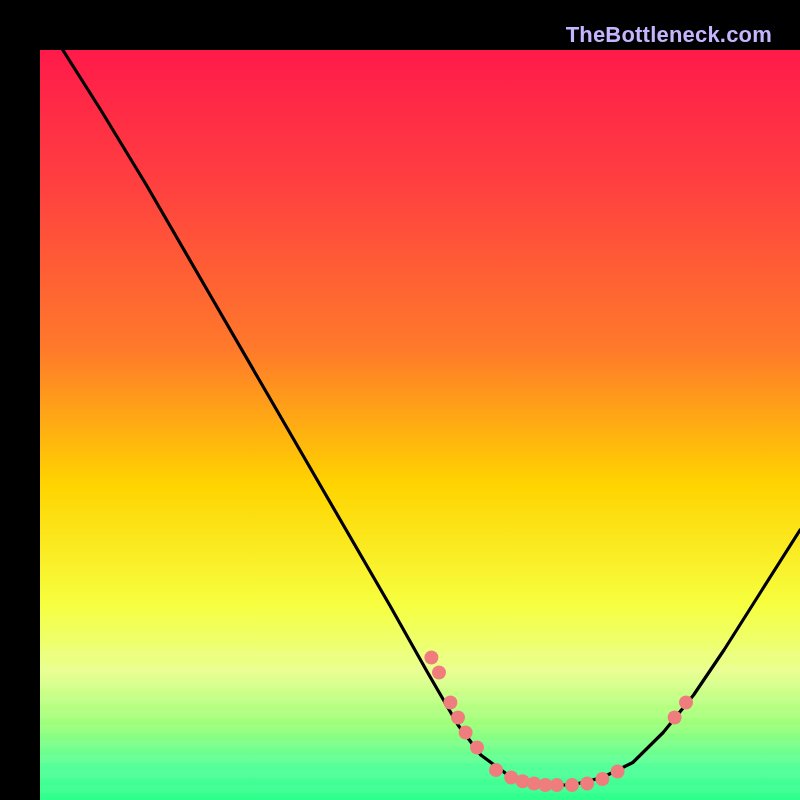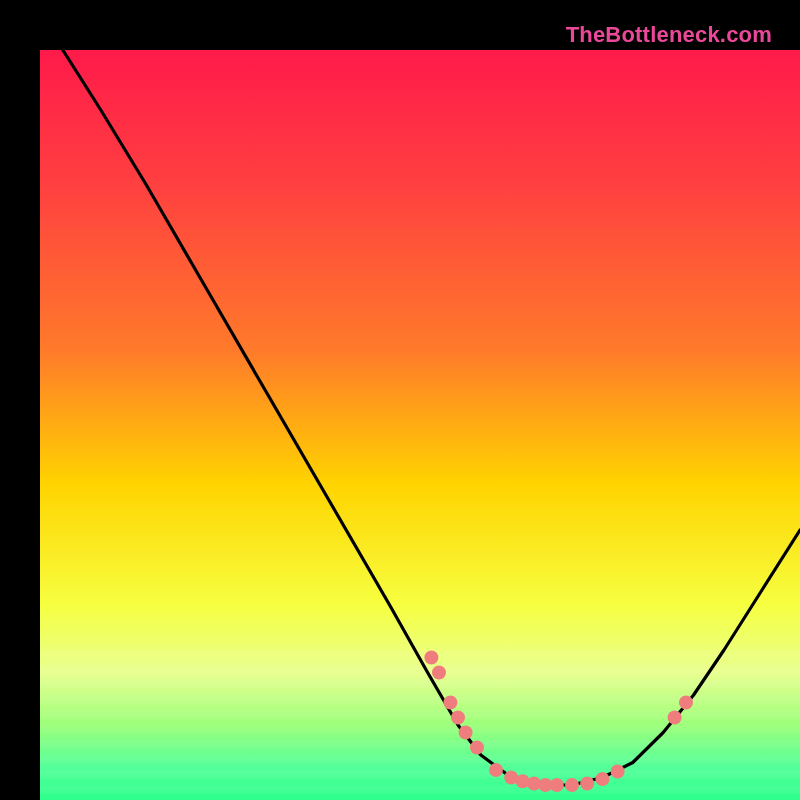--- a/index.html
+++ b/index.html
@@ -12,21 +12,21 @@
     height: 760px;
     background: #000;
   }
   .attribution {
     position: absolute;
     top: 2px;
     right: 8px;
     font-family: Arial, Helvetica, sans-serif;
     font-size: 22px;
     font-weight: 600;
-    color: #ec4899;
+    color: #c4b5fd;
     letter-spacing: 0.2px;
   }
   .plot {
     position: absolute;
     left: 20px;
     top: 30px;
     width: 760px;
     height: 750px;
   }
   svg { display: block; }

